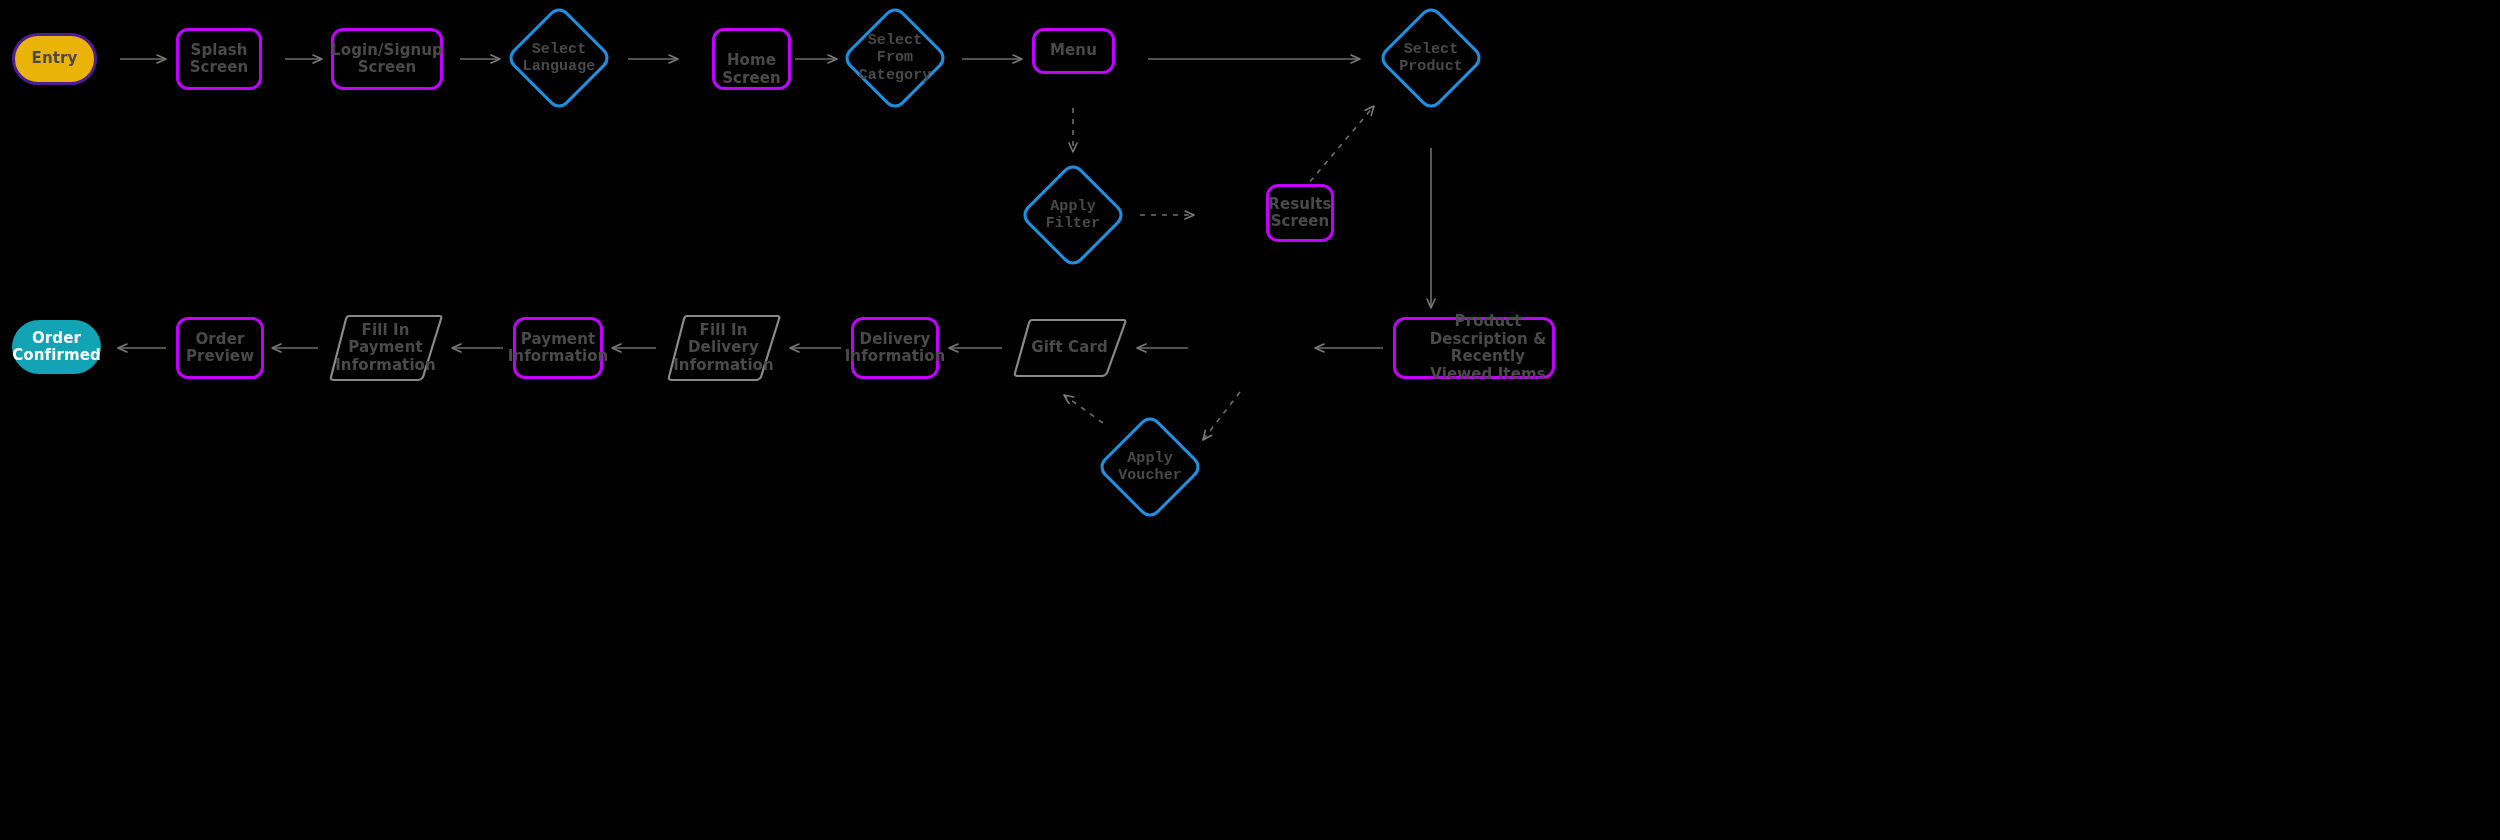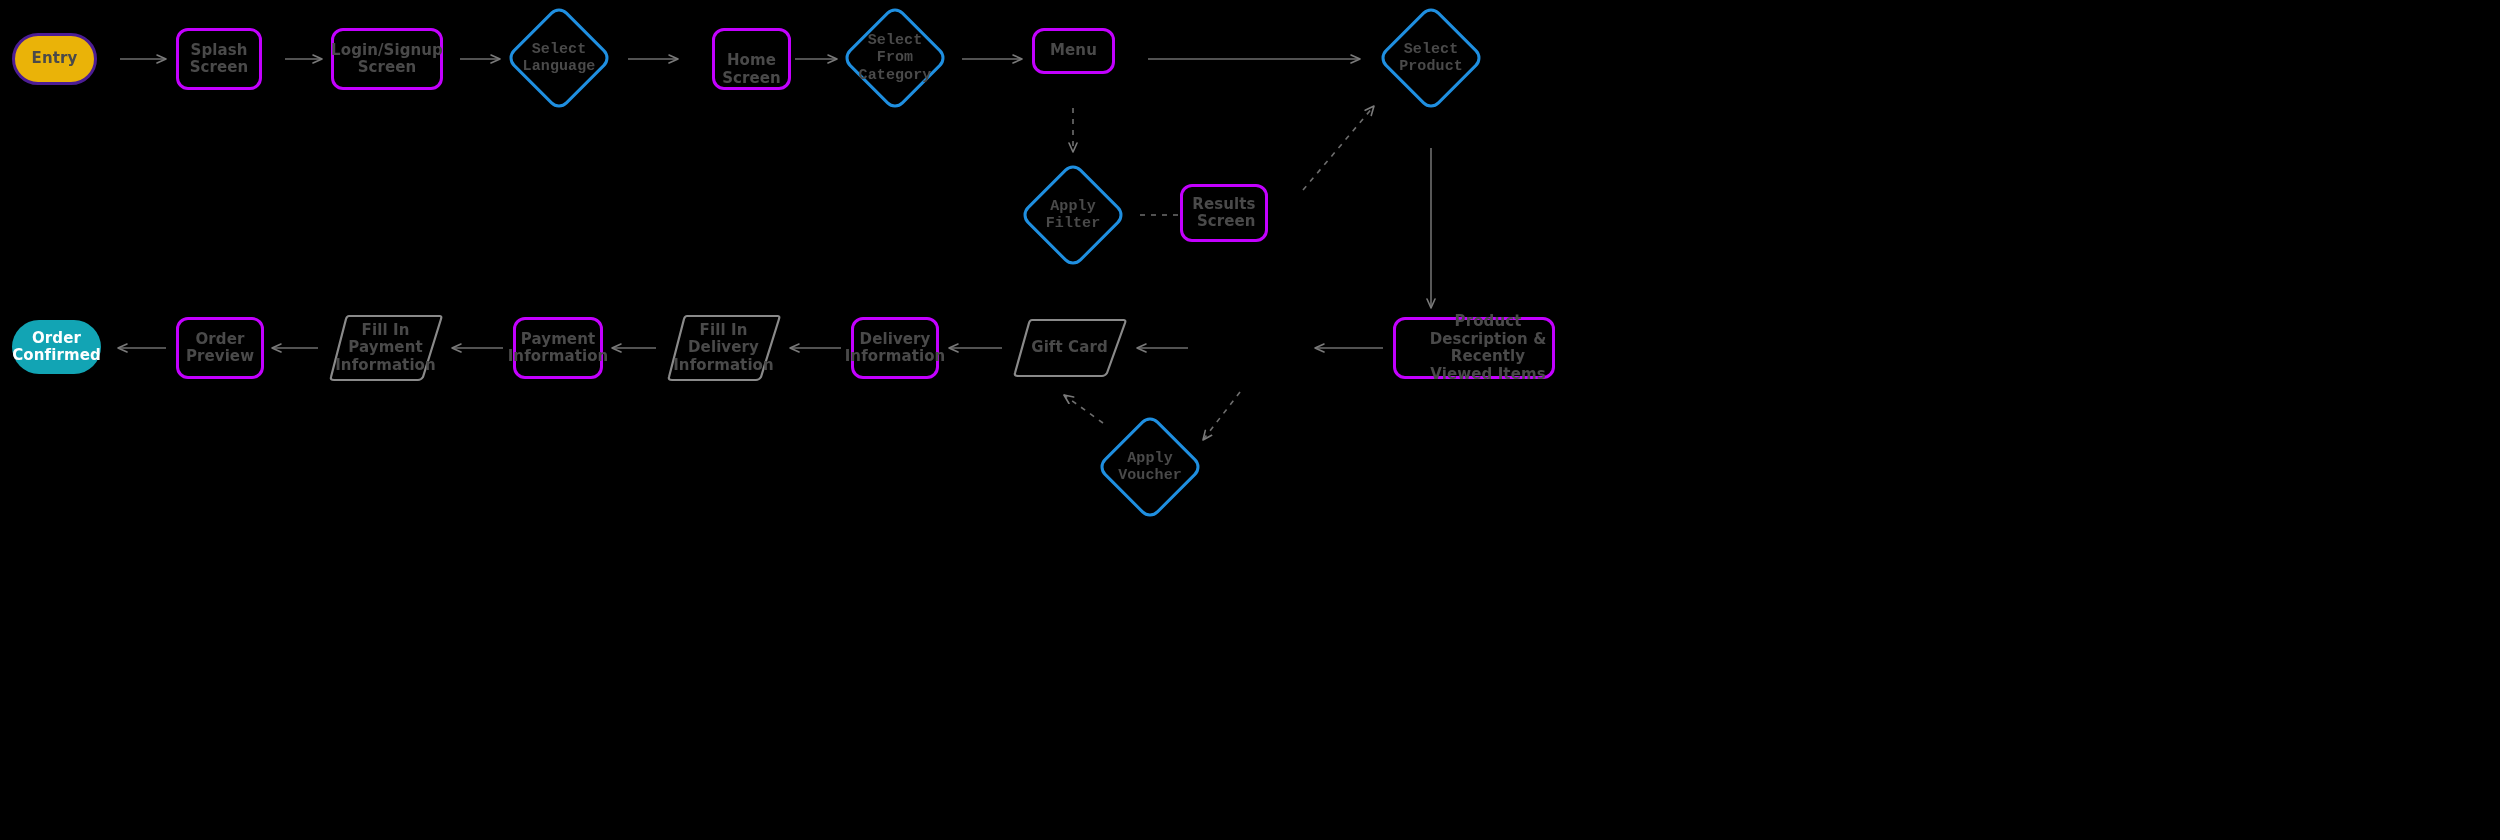--- a/index.html
+++ b/index.html
@@ -115,21 +115,21 @@
     <span class="lbl">Select
 Product</span>
   </div>
 
   <div class="node diamond" style="left:1023px;top:165px;width:100px;height:100px;">
     <span class="dshape" style="width:71px;height:71px;"></span>
     <span class="lbl">Apply
 Filter</span>
   </div>
 
-  <div class="node rect" style="left:1180px;top:184px;width:88px;height:58px;text-align:right;">
+  <div class="node rect" style="left:1266px;top:184px;width:68px;height:58px;">
     <span class="lbl">Results
 Screen</span>
   </div>
 
   <div class="node rect" style="left:1393px;top:317px;width:162px;height:62px;padding-left:28px;">
     <span class="lbl">Product Description &amp;
 Recently Viewed Items</span>
   </div>
 
 

